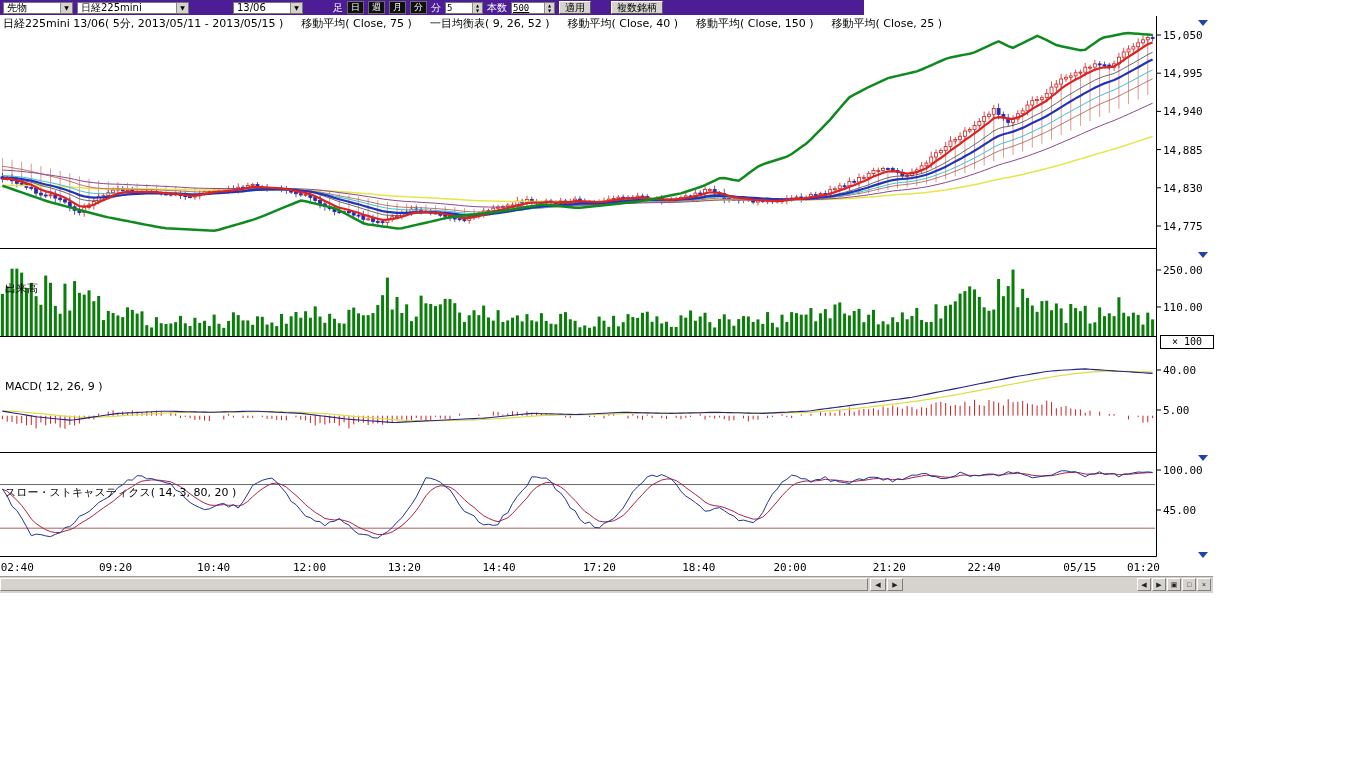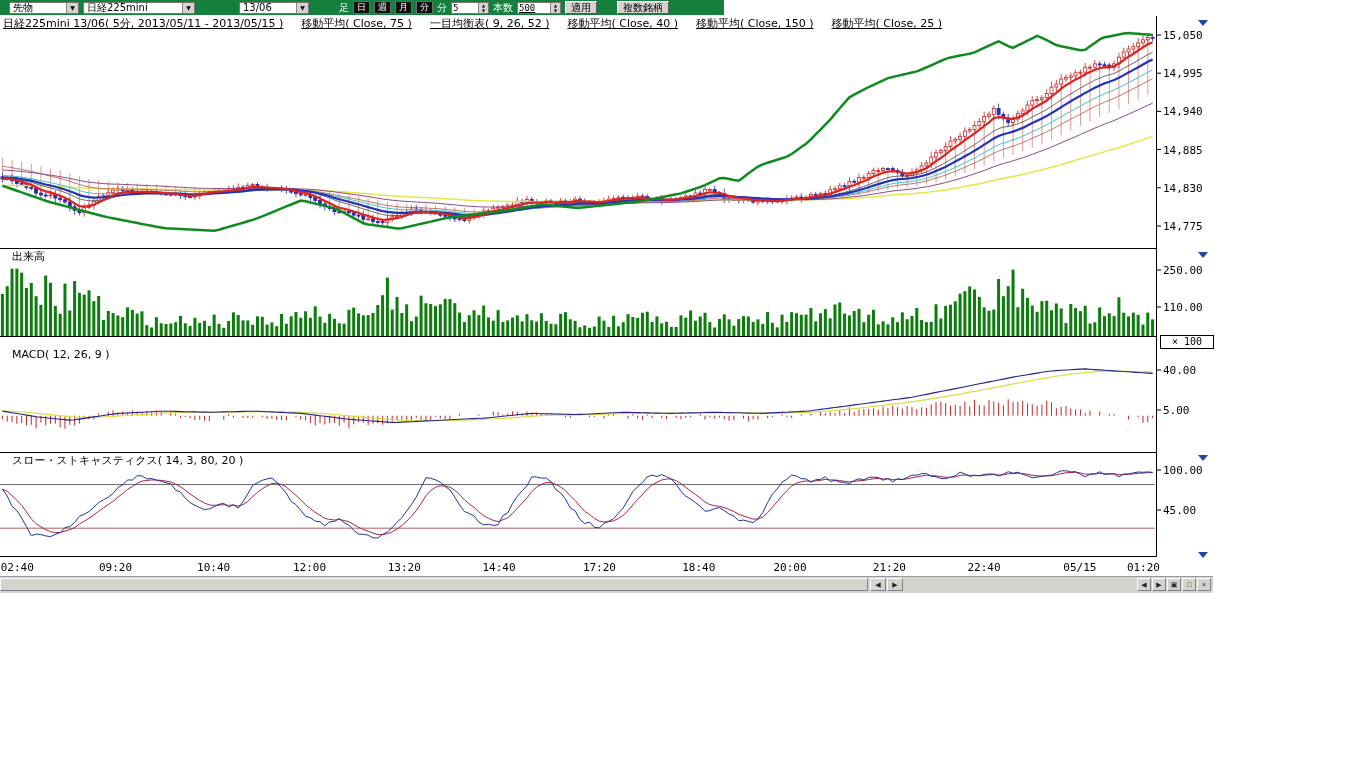--- a/index.html
+++ b/index.html
@@ -1,45 +1,45 @@
 <!DOCTYPE html>
 <html><head>
 <meta charset="utf-8">
 <style>
   html,body{margin:0;padding:0;background:#fff;}
   .app{position:relative;width:1366px;height:768px;overflow:hidden;background:#fff;
        font-family:"DejaVu Sans","Liberation Sans",sans-serif;}
   #chart{position:absolute;left:0;top:0;z-index:1;}
   
-  .toolbar{position:absolute;left:0;top:0;width:724px;height:15px;background:#15803d;z-index:3;
-           display:flex;align-items:center;gap:4px;padding:0 0 0 9px;box-sizing:border-box;
+  .toolbar{position:absolute;left:0;top:0;width:864px;height:15px;background:#4c1d95;z-index:3;
+           display:flex;align-items:center;gap:4px;padding:0 0 0 3px;box-sizing:border-box;
            font-size:10px;color:#fff;}
   .tb-select{background:#fff;color:#000;height:12px;display:flex;align-items:center;
              justify-content:space-between;border:1px solid #777;font-size:10px;line-height:11px;
              padding-left:3px;box-sizing:border-box;}
   .tb-select .dd{width:11px;height:10px;background:#d6d3ce;border-left:1px solid #888;color:#000;
                  font-size:6px;display:flex;align-items:center;justify-content:center;}
   .w1{width:70px}.w2{width:112px}.w3{width:70px;margin-left:40px;}
   .tb-label{color:#fff;font-size:10px;white-space:nowrap;}
   .gap1{margin-left:26px;}
   .tb-period{background:#101010;color:#fff;border:1px solid #6a6a6a;font-size:9px;height:13px;
              padding:0 3px;line-height:11px;margin:0;}
   .tb-spin{display:inline-flex;align-items:center;background:#fff;border:1px solid #777;height:12px;box-sizing:border-box;}
   .tb-spin input{width:24px;height:10px;border:0;font-size:9px;padding:0 1px;
                  font-family:"DejaVu Sans Mono",monospace;}
   .tb-spin .spin{display:flex;flex-direction:column;width:9px;background:#d6d3ce;border-left:1px solid #888;height:10px;}
   .tb-spin .spin i{font-style:normal;font-size:4px;line-height:5px;color:#000;text-align:center;}
   .tb-btn{background:#d6d3ce;color:#000;border:1px solid;border-color:#fff #5a5a5a #5a5a5a #fff;
           font-size:10px;height:13px;line-height:11px;padding:0 5px;}
   .gap2{margin-left:16px;}
   
-  .legend{position:absolute;left:3px;font-size:11px;line-height:13px;color:#000;z-index:2;white-space:nowrap;text-decoration:underline;}
+  .legend{position:absolute;left:3px;font-size:11px;line-height:13px;color:#000;z-index:2;white-space:nowrap;}
   .legend span{margin-right:18px;}
   .r1{top:17px;}.r2{top:31px;}
-  .ptitle{position:absolute;left:12px;font-size:11px;color:#000;z-index:2;}
+  .ptitle{position:absolute;left:5px;font-size:11px;color:#000;z-index:2;margin-top:32px;}
   #vol-title{top:249px;}#macd-title{top:348px;text-align:center;}#stoch-title{top:453px;}
   .badge{position:absolute;left:1160px;top:335px;border:1px solid #000;background:#fff;
          font-size:10px;line-height:12px;height:12px;padding:0 11px;z-index:2;
          font-family:"DejaVu Sans Mono",monospace;}
   
   .scrollbar{position:absolute;left:0;top:576px;width:1213px;height:16px;background:#d6d3ce;
              border-top:1px solid #9a9a9a;z-index:2;}
   .thumb{position:absolute;left:0;top:1px;width:868px;height:13px;background:#d6d3ce;
          border:1px solid;border-color:#fff #808080 #808080 #fff;box-sizing:border-box;}
   .sb-btn{position:absolute;top:1px;width:16px;height:13px;background:#d6d3ce;

